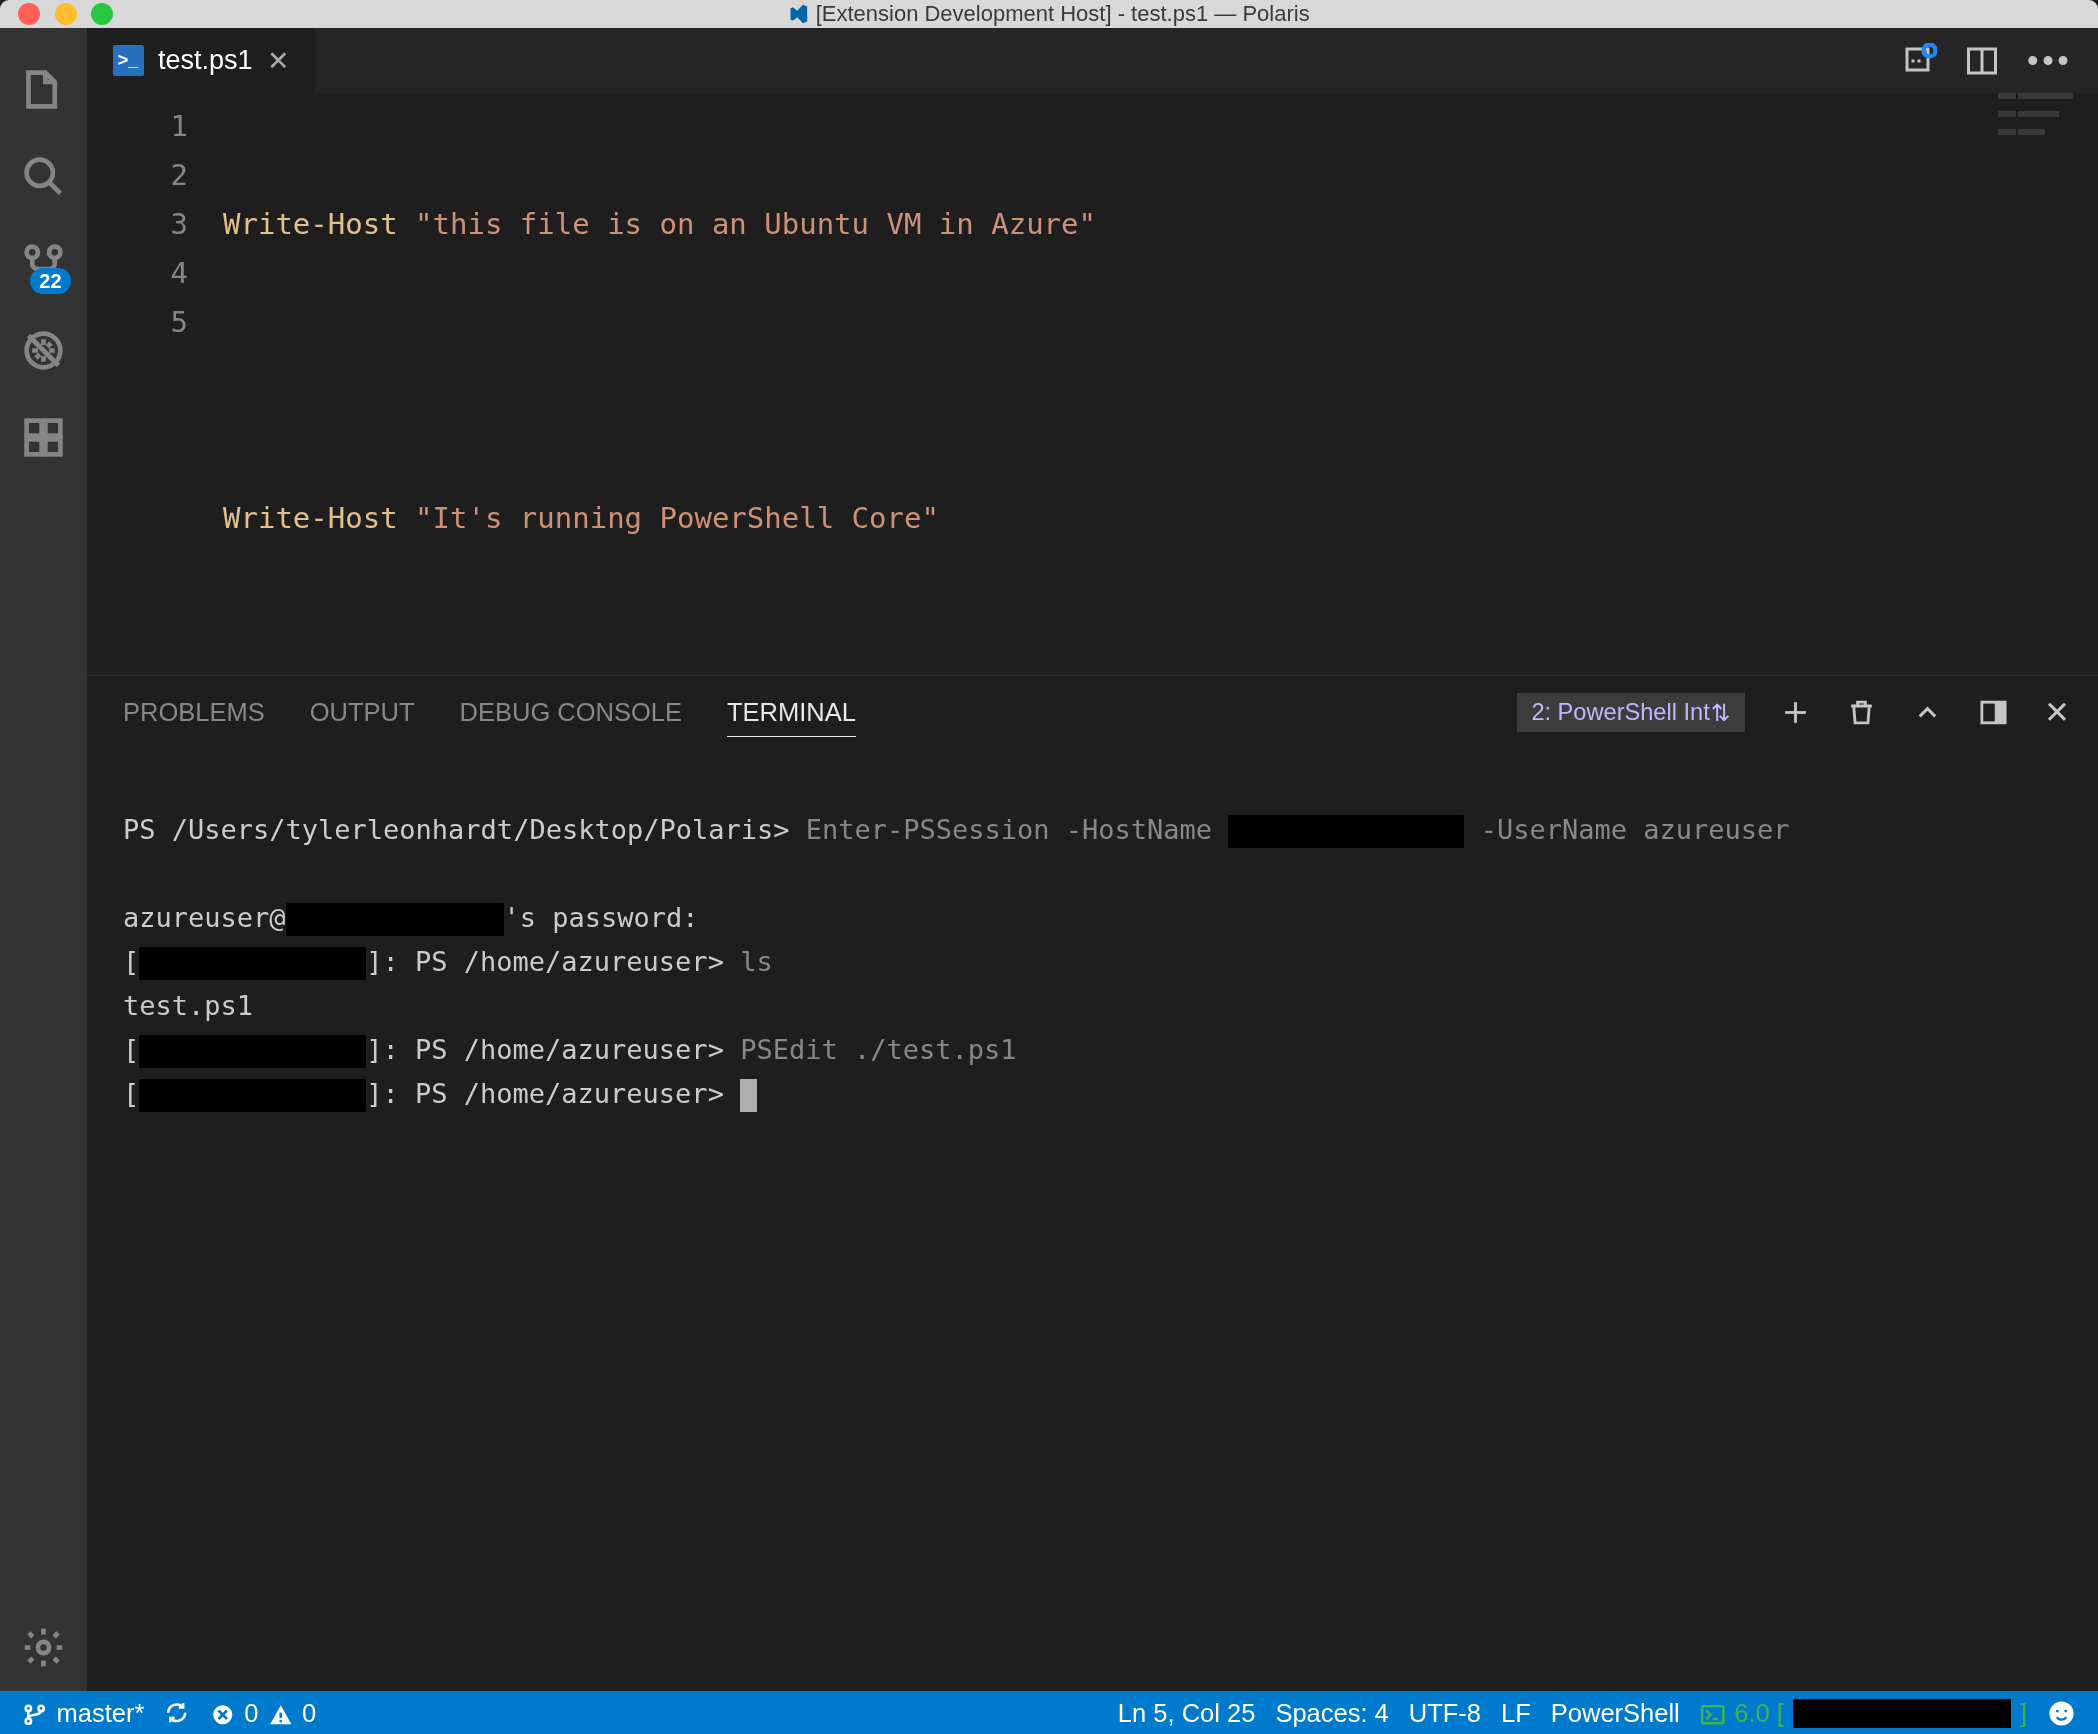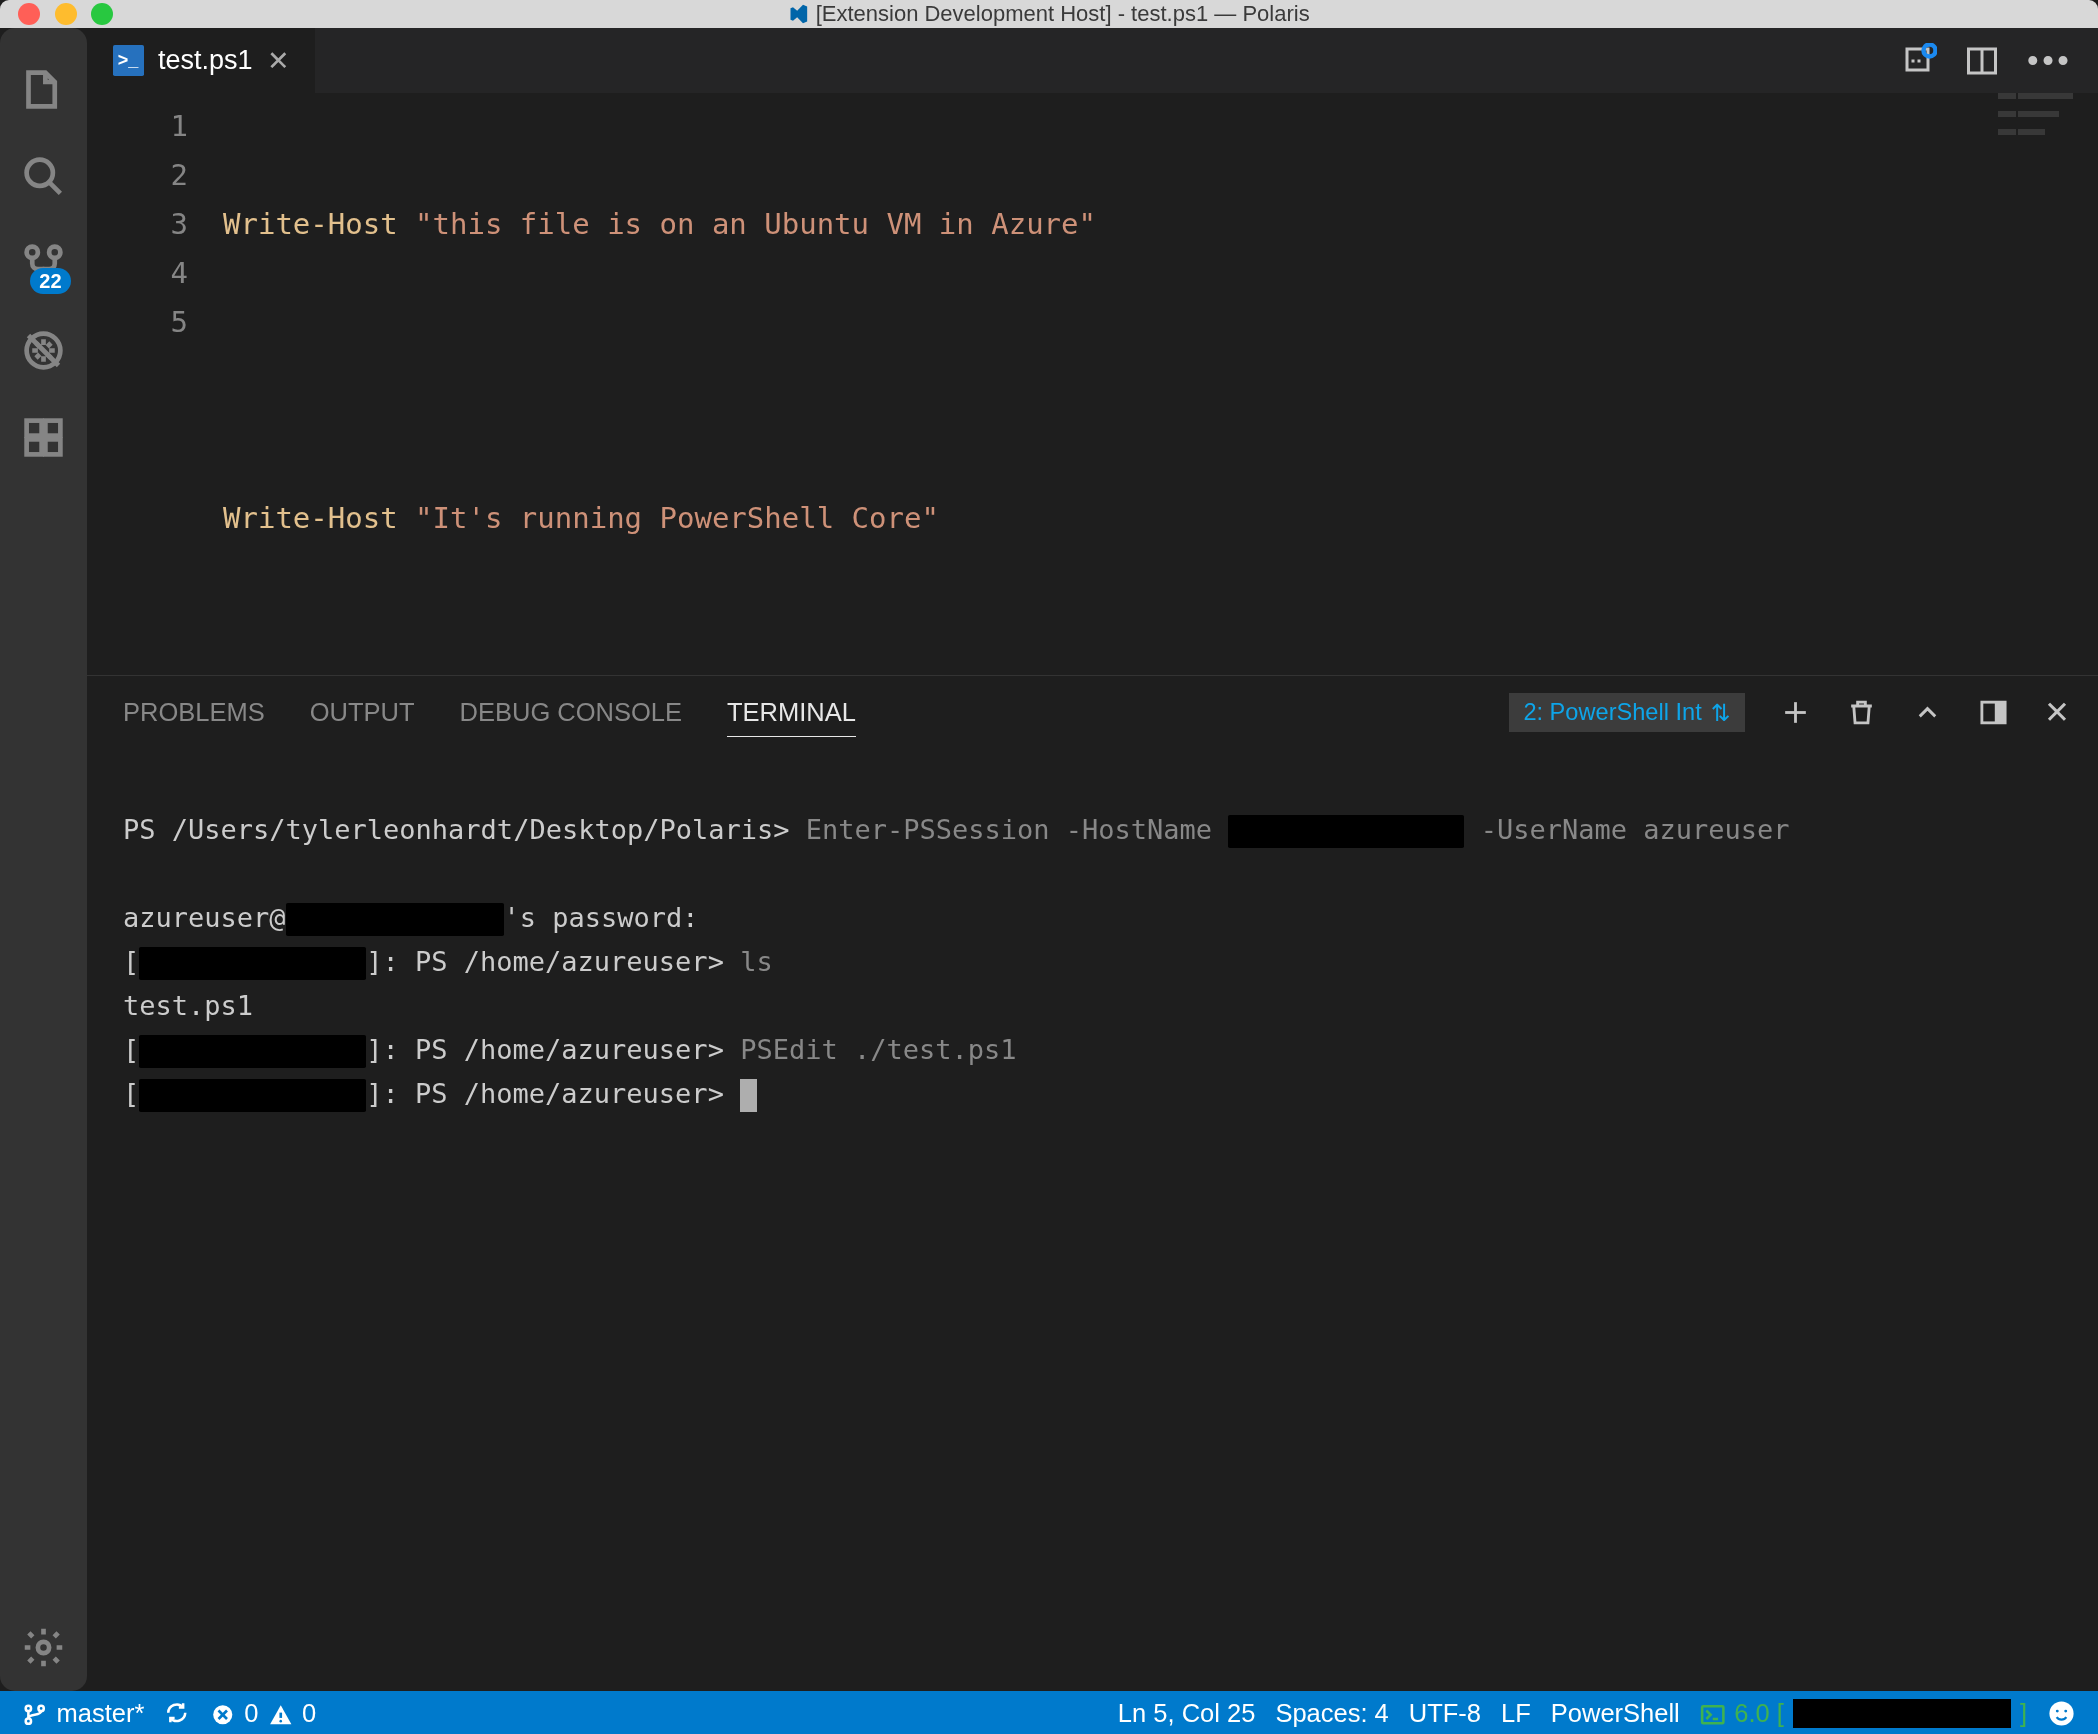--- a/index.html
+++ b/index.html
@@ -12,21 +12,21 @@
   .dot { width: 22px; height: 22px; border-radius: 50%; }
   .dot.red { background: #ff5f57; }
   .dot.yellow { background: #febc2e; }
   .dot.green { background: #28c840; }
   .title-center { position: absolute; left: 0; right: 0; text-align: center; font-size: 22px; color: #3a3a3a; display:flex; align-items:center; justify-content:center; gap:7.3px;}
   .title-center svg { width:20px; height:20px; }
 
   .app-body { flex: 1; display: flex; background: #1e1e1e; min-height:0;}
 
   
-  .activitybar { width: 87px; background: #333333; display: flex; flex-direction: column; align-items: center; padding-top: 18px; border-radius: 15px; }
+  .activitybar { width: 87px; background: #333333; display: flex; flex-direction: column; align-items: center; padding-top: 18px; }
   .activity-item { width: 87px; height: 87px; display: flex; align-items: center; justify-content: center; position: relative; cursor: pointer; }
   .activity-item svg { width: 45px; height: 45px; fill: none; stroke: #858585; stroke-width: 2.5; }
   .activity-badge { position: absolute; bottom: 12.7px; right: 16.4px; background: #007acc; color: #fff; border-radius: 22px; font-size: 20px; padding: 1.8px 9px; font-weight: 600; }
   .activity-spacer { flex: 1; }
 
   .main-col { flex: 1; display: flex; flex-direction: column; min-width:0;}
 
   
   .tabbar { height: 65px; background: #252526; display: flex; align-items: stretch; }
   .tab { display: flex; align-items: center; gap: 14.5px; padding: 0 25.5px; background: #1e1e1e; border-right: 0.9px solid #252526; cursor:pointer;}
@@ -48,21 +48,21 @@
   .minimap { position:absolute; right:0; top:0; width:100px; height:109px; opacity:0.25; }
   .minimap div { height:5.5px; margin-bottom:3.6px; display:flex; gap:1.8px;}
   .minimap span { display:inline-block; height:5.5px; background:#888;}
 
   
   .panel { flex: 1; background: #1e1e1e; border-top: 0.9px solid #333; display:flex; flex-direction:column; padding: 0 28px 0 36px; min-height:0;}
   .panel-tabs { display: flex; align-items: center; height: 73px; gap: 45px; font-size: 25.5px; color: #888; }
   .panel-tab { cursor:pointer; padding: 9px 0;}
   .panel-tab.active { color: #e7e7e7; border-bottom: 1.8px solid #e7e7e7; }
   .panel-actions { margin-left: auto; display: flex; align-items: center; gap: 35px; }
-  .term-select { background:#3c3c3c; color:#0ea5e9; padding:5.5px 14.5px; font-size:23.6px; border:none; display:flex; align-items:center; gap:9px; cursor:pointer;}
+  .term-select { background:#3c3c3c; color:#c4b5fd; padding:5.5px 14.5px; font-size:23.6px; border:none; display:flex; align-items:center; gap:1px; cursor:pointer;}
   .panel-actions svg { width:31px; height:31px; stroke:#c5c5c5; fill:none; stroke-width:2.2; cursor:pointer;}
   .panel-actions .x { font-size:31px; color:#c5c5c5; cursor:pointer;}
 
   .terminal { flex:1; font-family: Menlo, Consolas, monospace; font-size: 27px; line-height: 44px; color:#ccc; padding-top:14.5px; overflow:hidden;}
   .term-line { white-space: pre-wrap; }
   .term-dim { color: #888; }
   .term-prompt { color: #ccc; }
   .redact { display:inline-block; background:#000; border-radius:1.8px; vertical-align:middle; height:33px;}
   .redact.w1 { width:236px; }
   .redact.w2 { width:218px; }

